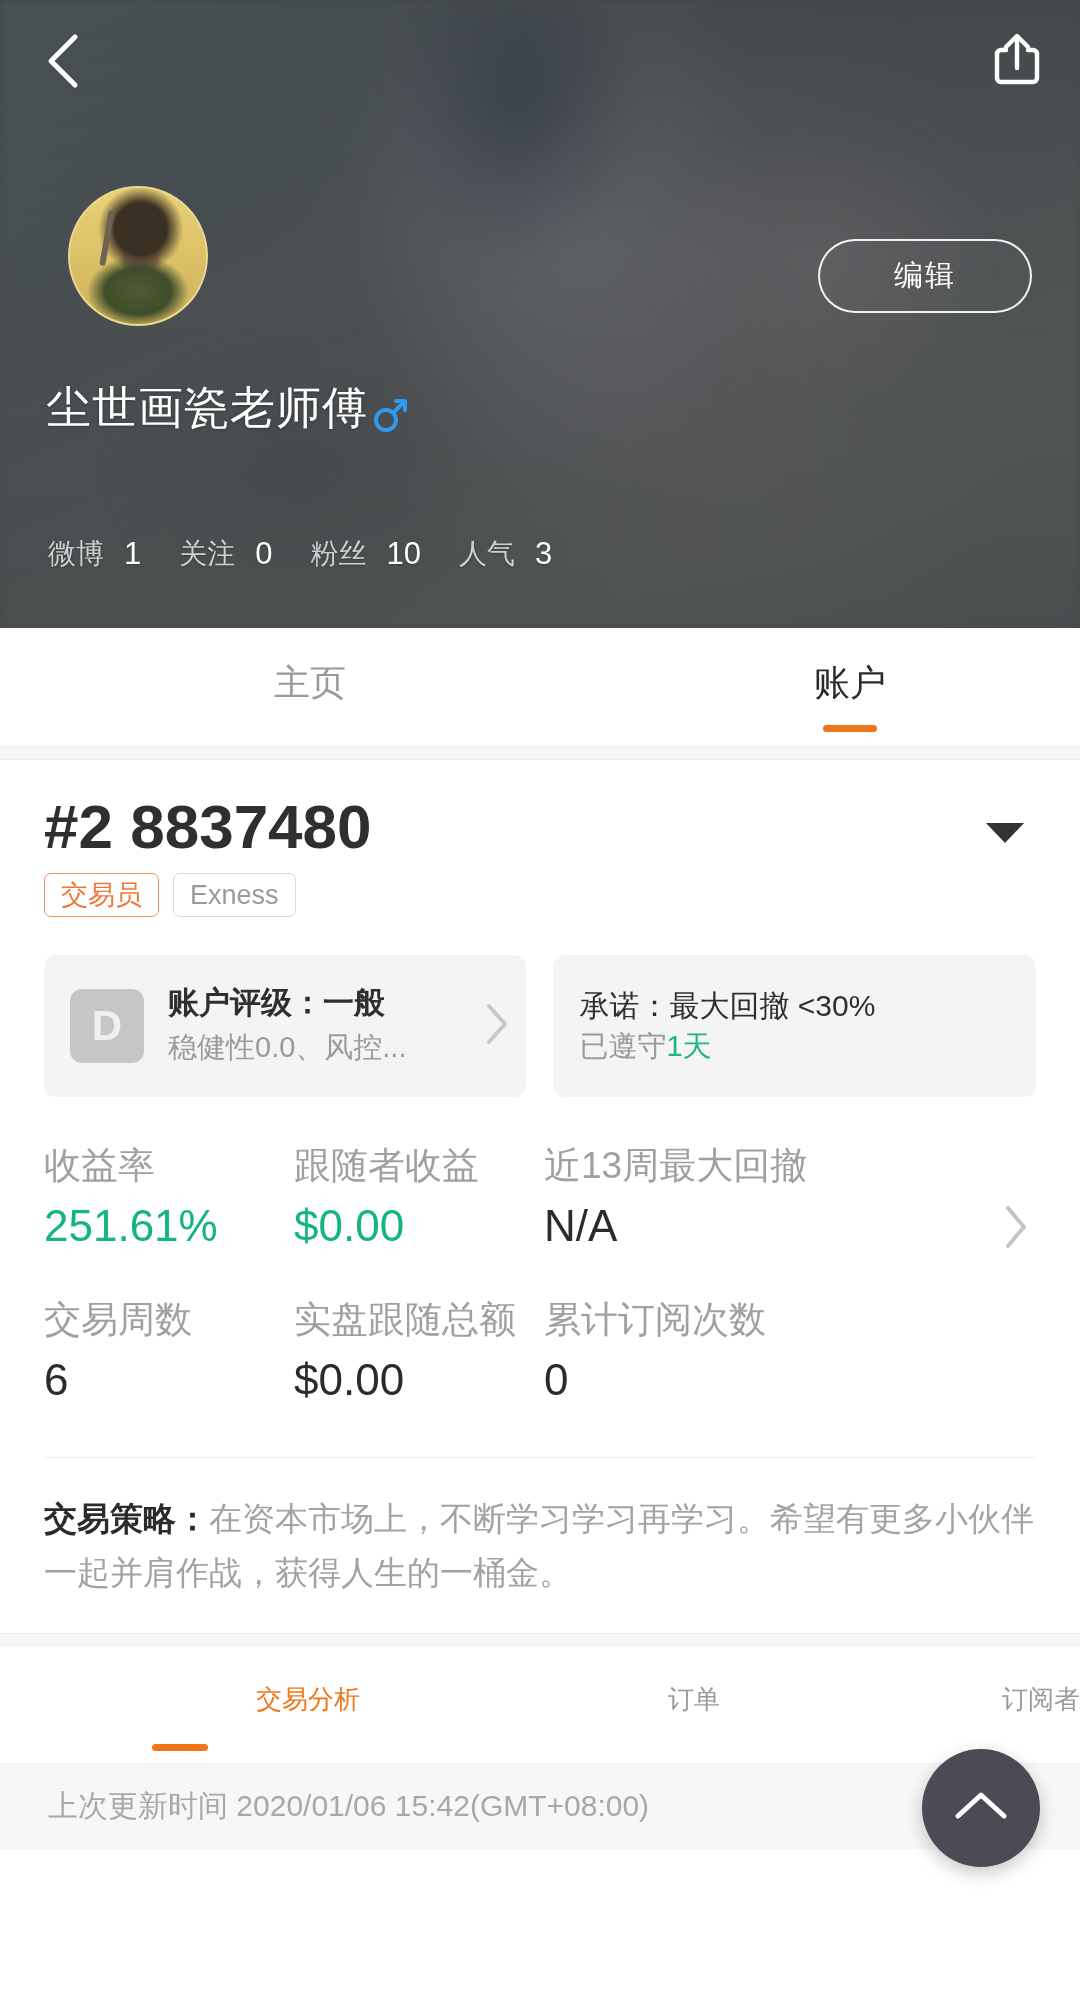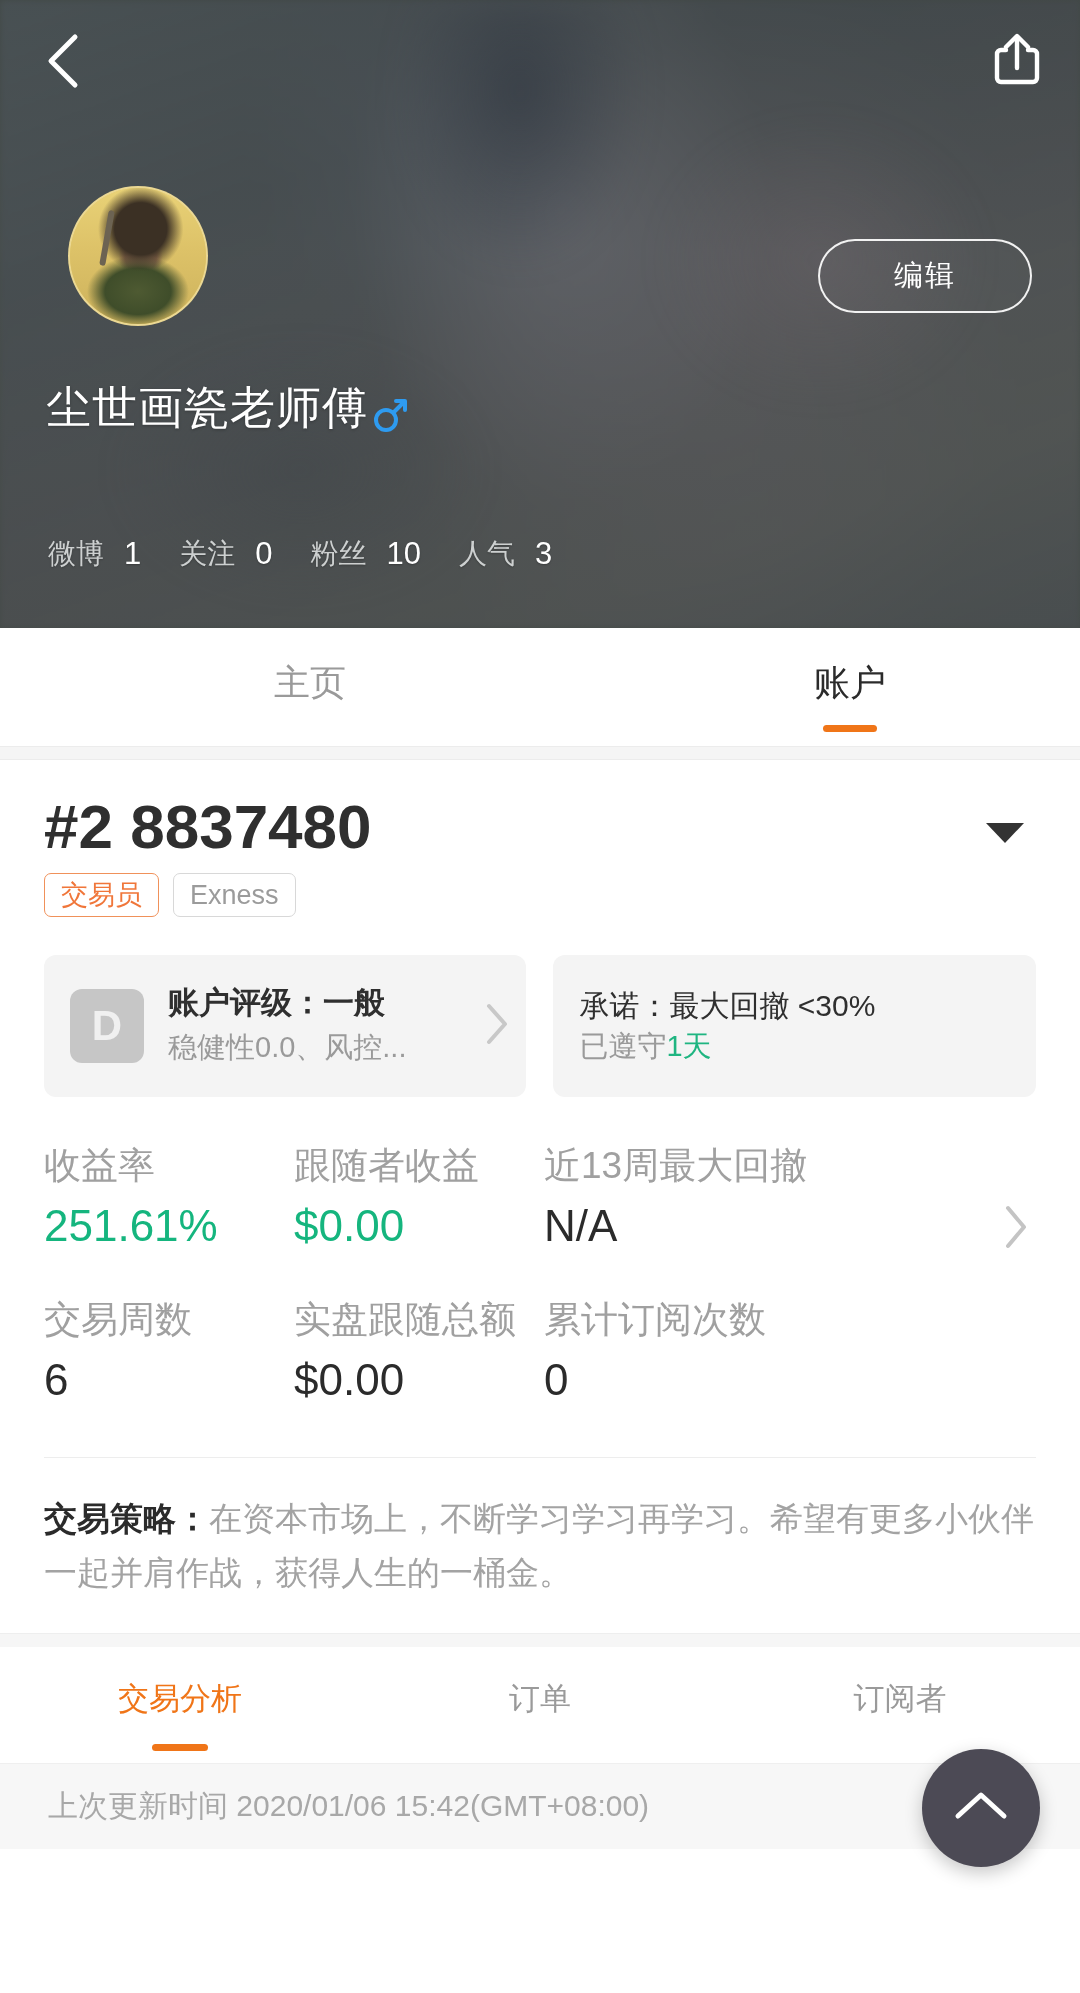--- a/index.html
+++ b/index.html
@@ -298,22 +298,22 @@
   .bottom-tabs {
     position: relative;
     width: 1080px;
     height: 116px;
     background: #ffffff;
     display: flex;
   }
   .bottom-tab {
     flex: 1;
     position: relative;
-    display: flex; align-items: center; justify-content: center;
-    font-size: 31px;
+    display: flex; align-items: center; justify-content: flex-end;
+    font-size: 26px;
     color: #9a9a9a;
     cursor: pointer;
     padding-bottom: 12px;
   }
   .bottom-tab.active { color: #f07518; }
   .bottom-tab.active::after {
     content: "";
     position: absolute;
     bottom: 12px; left: 50%;
     transform: translateX(-50%);

